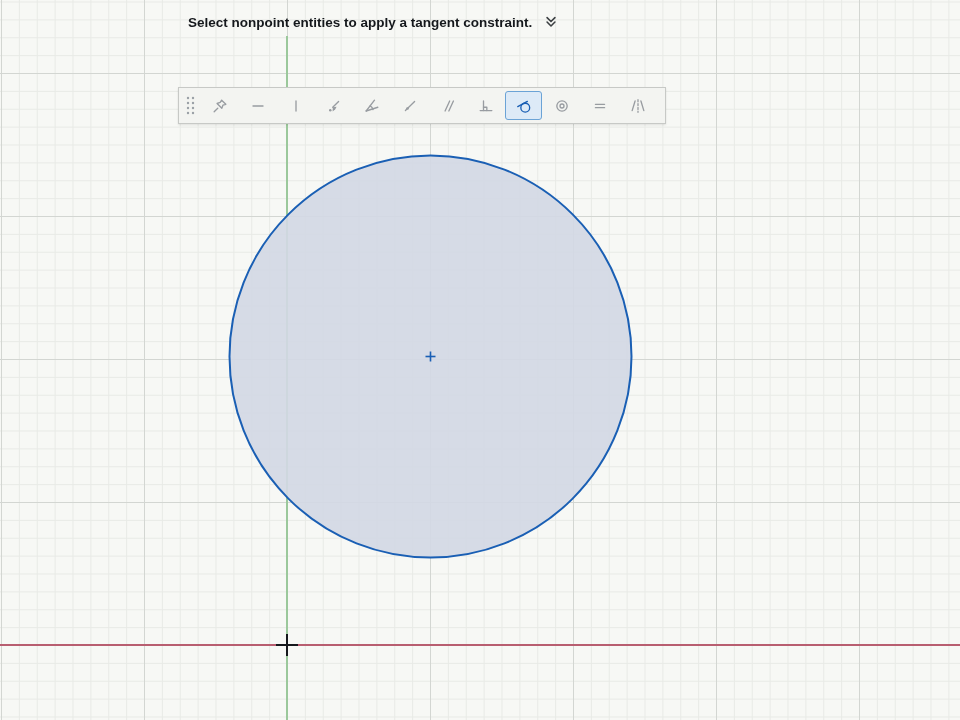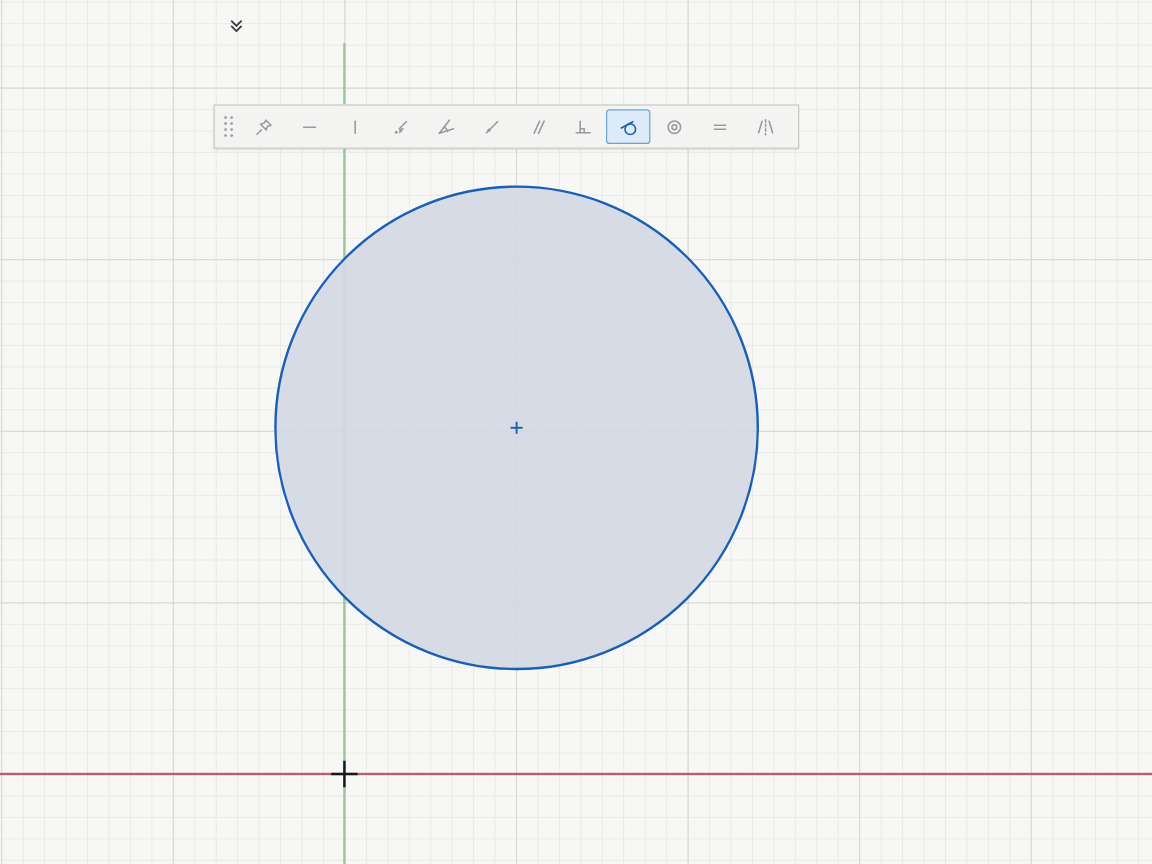--- a/index.html
+++ b/index.html
@@ -115,20 +115,21 @@
 
 <svg class="sketch" viewBox="0 0 960 720">
   <circle fill-opacity="0.92" stroke-width="2" cx="430.5" cy="356.5" r="201" fill="#d3d8e4" stroke="#1a5fb4"></circle>
   <g stroke="#1a5fb4" stroke-width="1.6">
     <line x1="425.5" y1="356.5" x2="435.5" y2="356.5"></line>
     <line x1="430.5" y1="351.5" x2="430.5" y2="361.5"></line>
   </g>
 </svg>
 
 <div class="message-bar">
+  <span class="message-text">Select nonpoint entities to apply a tangent constraint.</span>
   <button class="collapse-btn" title="chevron-double-down">
     <svg width="14" height="14" viewBox="0 0 16 16">
       <path d="M3.5 3l4.5 4.5L12.5 3"></path>
       <path d="M3.5 8l4.5 4.5L12.5 8"></path>
     </svg>
   </button>
 </div>
 
 <div class="toolbar">
 

